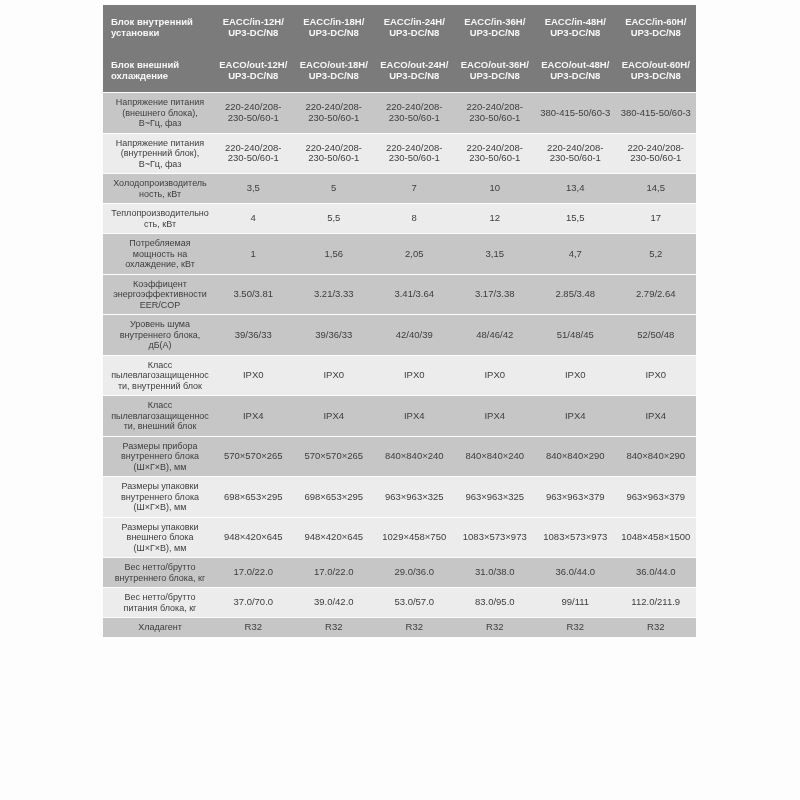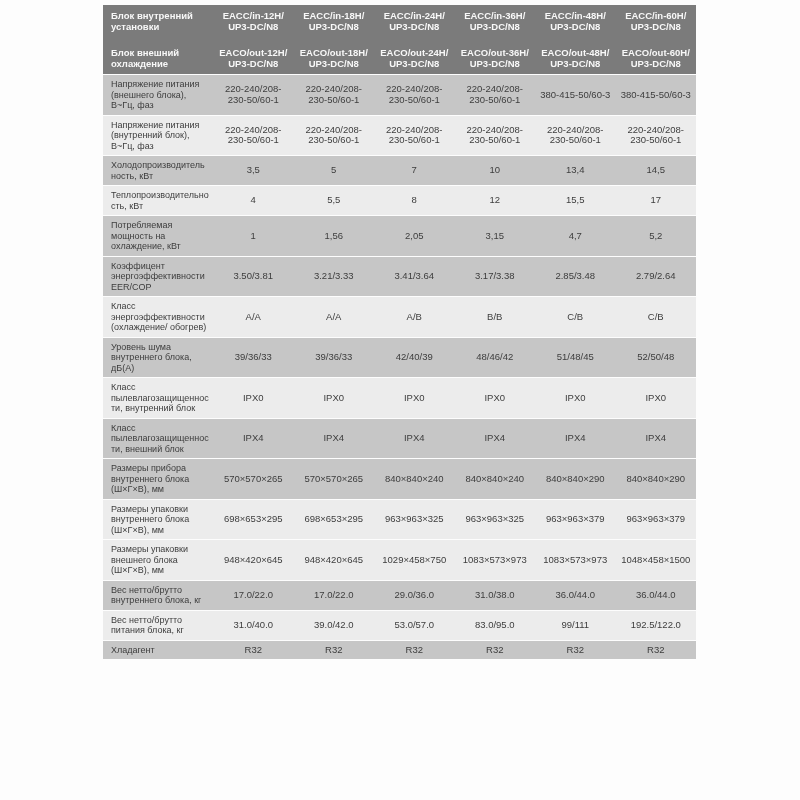--- a/index.html
+++ b/index.html
@@ -11,24 +11,24 @@
     --body-text:#3d3d3d;
   }
   *{box-sizing:border-box;margin:0;padding:0;}
   html,body{width:800px;height:800px;overflow:hidden;background:var(--page-bg);
     font-family:"Liberation Sans", sans-serif;}
   .table-wrap{position:absolute;left:103px;top:5px;width:593px;}
   table{border-collapse:collapse;width:100%;table-layout:fixed;}
   col.lblcol{width:110px;}
   th,td{vertical-align:middle;border-bottom:1px solid var(--page-bg);}
   thead th{background:var(--header-bg);color:var(--header-text);font-weight:bold;
-    font-size:9.5px;line-height:11px;padding:5px 2px;white-space:pre-line;}
+    font-size:9.5px;line-height:11px;padding:11px 2px;white-space:pre-line;}
   thead th.lbl{text-align:left;padding-left:8px;}
   thead tr:first-child th{border-bottom:1px solid var(--header-bg);padding-bottom:9px;}
-  tbody th.lbl{font-weight:normal;text-align:left;font-size:9px;line-height:10.5px;
+  tbody th.lbl{font-weight:normal;text-align:center;font-size:9px;line-height:10.5px;
     color:var(--body-text);padding:4px 4px 4px 8px;overflow-wrap:break-word;}
   tbody td{font-size:9.5px;line-height:10.5px;color:var(--body-text);text-align:center;
     padding:4px 1px;white-space:pre-line;overflow-wrap:break-word;}
   tr.dark th,tr.dark td{background:var(--row-dark);}
   tr.light th,tr.light td{background:var(--row-light);}
 </style>
 </head>
 <body>
 
 <div class="table-wrap">
@@ -134,29 +134,20 @@
         </tr>
         <tr class="dark">
           <th class="lbl">Коэффицент энергоэффективности EER/COP</th>
           <td>3.50/3.81</td>
           <td>3.21/3.33</td>
           <td>3.41/3.64</td>
           <td>3.17/3.38</td>
           <td>2.85/3.48</td>
           <td>2.79/2.64</td>
         </tr>
-        <tr class="light">
-          <th class="lbl">Класс энергоэффективности (охлаждение/ обогрев)</th>
-          <td>A/A</td>
-          <td>A/A</td>
-          <td>A/B</td>
-          <td>B/B</td>
-          <td>C/B</td>
-          <td>C/B</td>
-        </tr>
         <tr class="dark">
           <th class="lbl">Уровень шума внутреннего блока, дБ(А)</th>
           <td>39/36/33</td>
           <td>39/36/33</td>
           <td>42/40/39</td>
           <td>48/46/42</td>
           <td>51/48/45</td>
           <td>52/50/48</td>
         </tr>
         <tr class="light">
@@ -208,26 +199,26 @@
           <th class="lbl">Вес нетто/брутто внутреннего блока, кг</th>
           <td>17.0/22.0</td>
           <td>17.0/22.0</td>
           <td>29.0/36.0</td>
           <td>31.0/38.0</td>
           <td>36.0/44.0</td>
           <td>36.0/44.0</td>
         </tr>
         <tr class="light">
           <th class="lbl">Вес нетто/брутто питания блока, кг</th>
-          <td>31.0/40.0</td>
+          <td>37.0/70.0</td>
           <td>39.0/42.0</td>
           <td>53.0/57.0</td>
           <td>83.0/95.0</td>
           <td>99/111</td>
-          <td>192.5/122.0</td>
+          <td>112.0/211.9</td>
         </tr>
         <tr class="dark">
           <th class="lbl">Хладагент</th>
           <td>R32</td>
           <td>R32</td>
           <td>R32</td>
           <td>R32</td>
           <td>R32</td>
           <td>R32</td>
         </tr>

